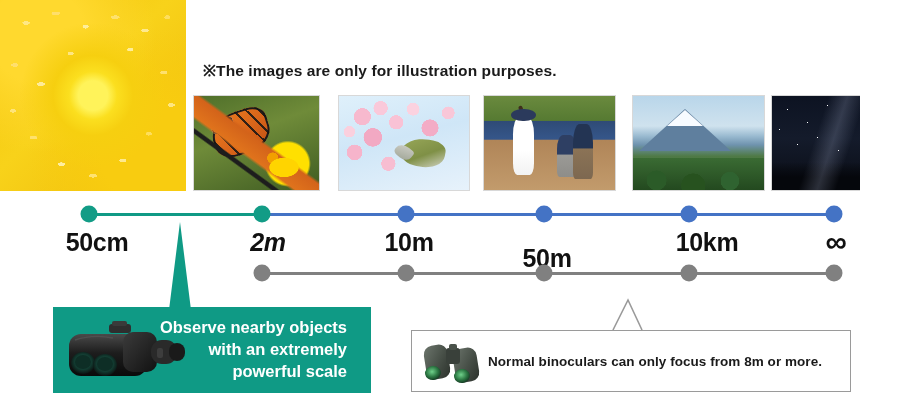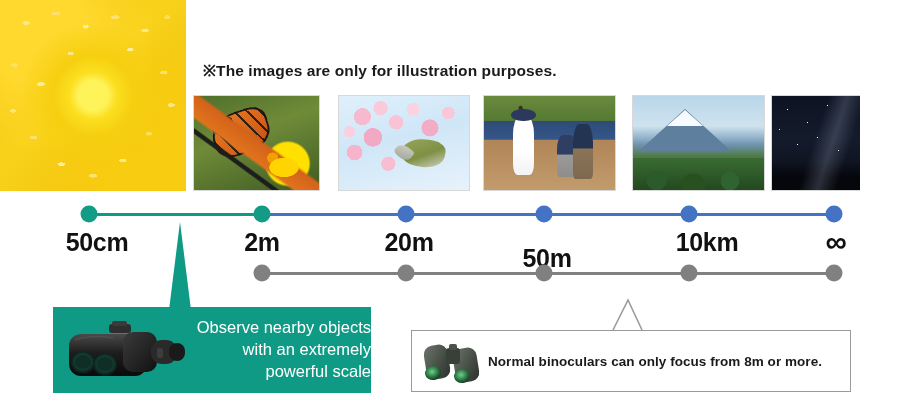--- a/index.html
+++ b/index.html
@@ -272,26 +272,26 @@
   #teal-box {
     position: absolute;
     left: 53px; top: 307px;
     width: 318px; height: 86px;
     background: #0f9a85;
     display: flex;
     align-items: center;
   }
   #teal-text {
     color: #ffffff;
-    font-weight: 400;
+    font-weight: 700;
     font-size: 16.5px;
     line-height: 1.32;
     text-align: right;
     margin-left: auto;
-    padding-right: 0;
+    padding-right: 24px;
     white-space: pre-line;
   }
 
   
   .bino-compact {
     position: absolute;
     left: 12px; top: 11px;
     width: 126px; height: 66px;
   }
 
@@ -375,22 +375,22 @@
   <div class="track" id="track-gray"></div>
 
   <div class="node teal" style="left:89px;  top:214px;"></div>
   <div class="node teal" style="left:262px; top:214px;"></div>
   <div class="node blue" style="left:406px; top:214px;"></div>
   <div class="node blue" style="left:544px; top:214px;"></div>
   <div class="node blue" style="left:689px; top:214px;"></div>
   <div class="node blue" style="left:834px; top:214px;"></div>
 
   <div class="tick-label" style="left:97px;  top:228px;">50cm</div>
-  <div class="tick-label" style="left:262px; top:228px;">2m</div>
-  <div class="tick-label" style="left:409px; top:228px;">20m</div>
+  <div class="tick-label" style="left:268px; top:228px;font-style:italic;">2m</div>
+  <div class="tick-label" style="left:409px; top:228px;">10m</div>
   <div class="tick-label" style="left:547px; top:244px;">50m</div>
   <div class="tick-label" style="left:692px; top:228px;margin-left:15px;">10km</div>
   <div class="tick-label inf" style="left:836px; top:227px;">∞</div>
 
   <div class="node gray" style="left:262px; top:273px;"></div>
   <div class="node gray" style="left:406px; top:273px;"></div>
   <div class="node gray" style="left:544px; top:273px;"></div>
   <div class="node gray" style="left:689px; top:273px;"></div>
   <div class="node gray" style="left:834px; top:273px;"></div>
 

